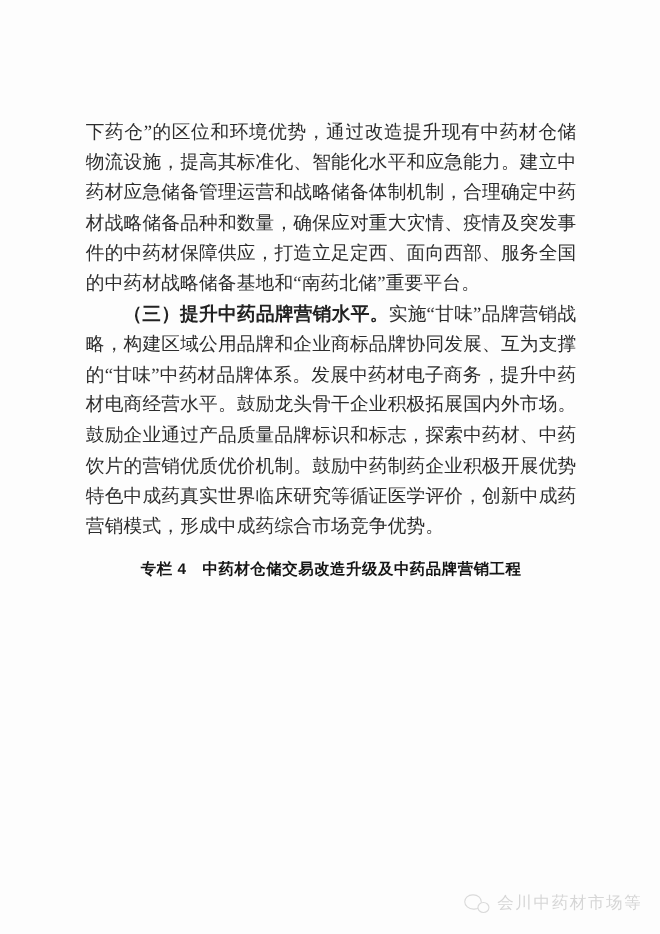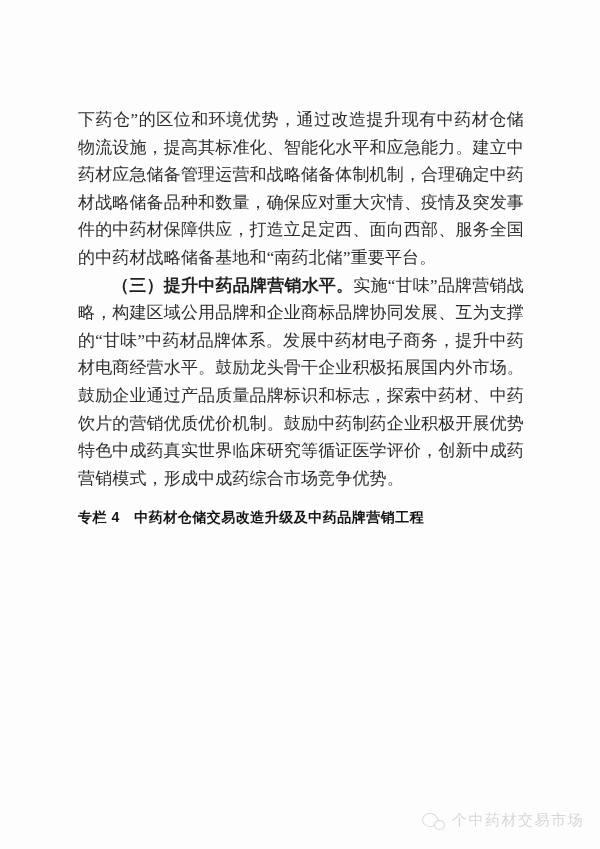--- a/index.html
+++ b/index.html
@@ -34,20 +34,21 @@
   }
   .para.indent {
     text-indent: 2em;
   }
   .head {
     font-weight: bold;
     color: #222222;
   }
   .box-heading {
     margin-top: 12px;
+    text-align: center;
     text-indent: 0;
     font-family: "Liberation Sans", "DejaVu Sans", sans-serif;
     font-weight: bold;
     font-size: 14px;
     letter-spacing: 0.5px;
     color: #151515;
   }
   .watermark {
     position: absolute;
     right: 16px;
@@ -101,16 +102,16 @@
 
     <div class="box-heading">专栏 4　中药材仓储交易改造升级及中药品牌营销工程</div>
 
   </div>
 
   <div class="watermark">
     <span class="wm-icon">
       <span class="blob-big"></span>
       <span class="blob-small"></span>
     </span>
-    <span class="wm-text">个中药材交易市场</span>
+    <span class="wm-text">会川中药材市场等</span>
   </div>
 
 </div>
 
 </body></html>

